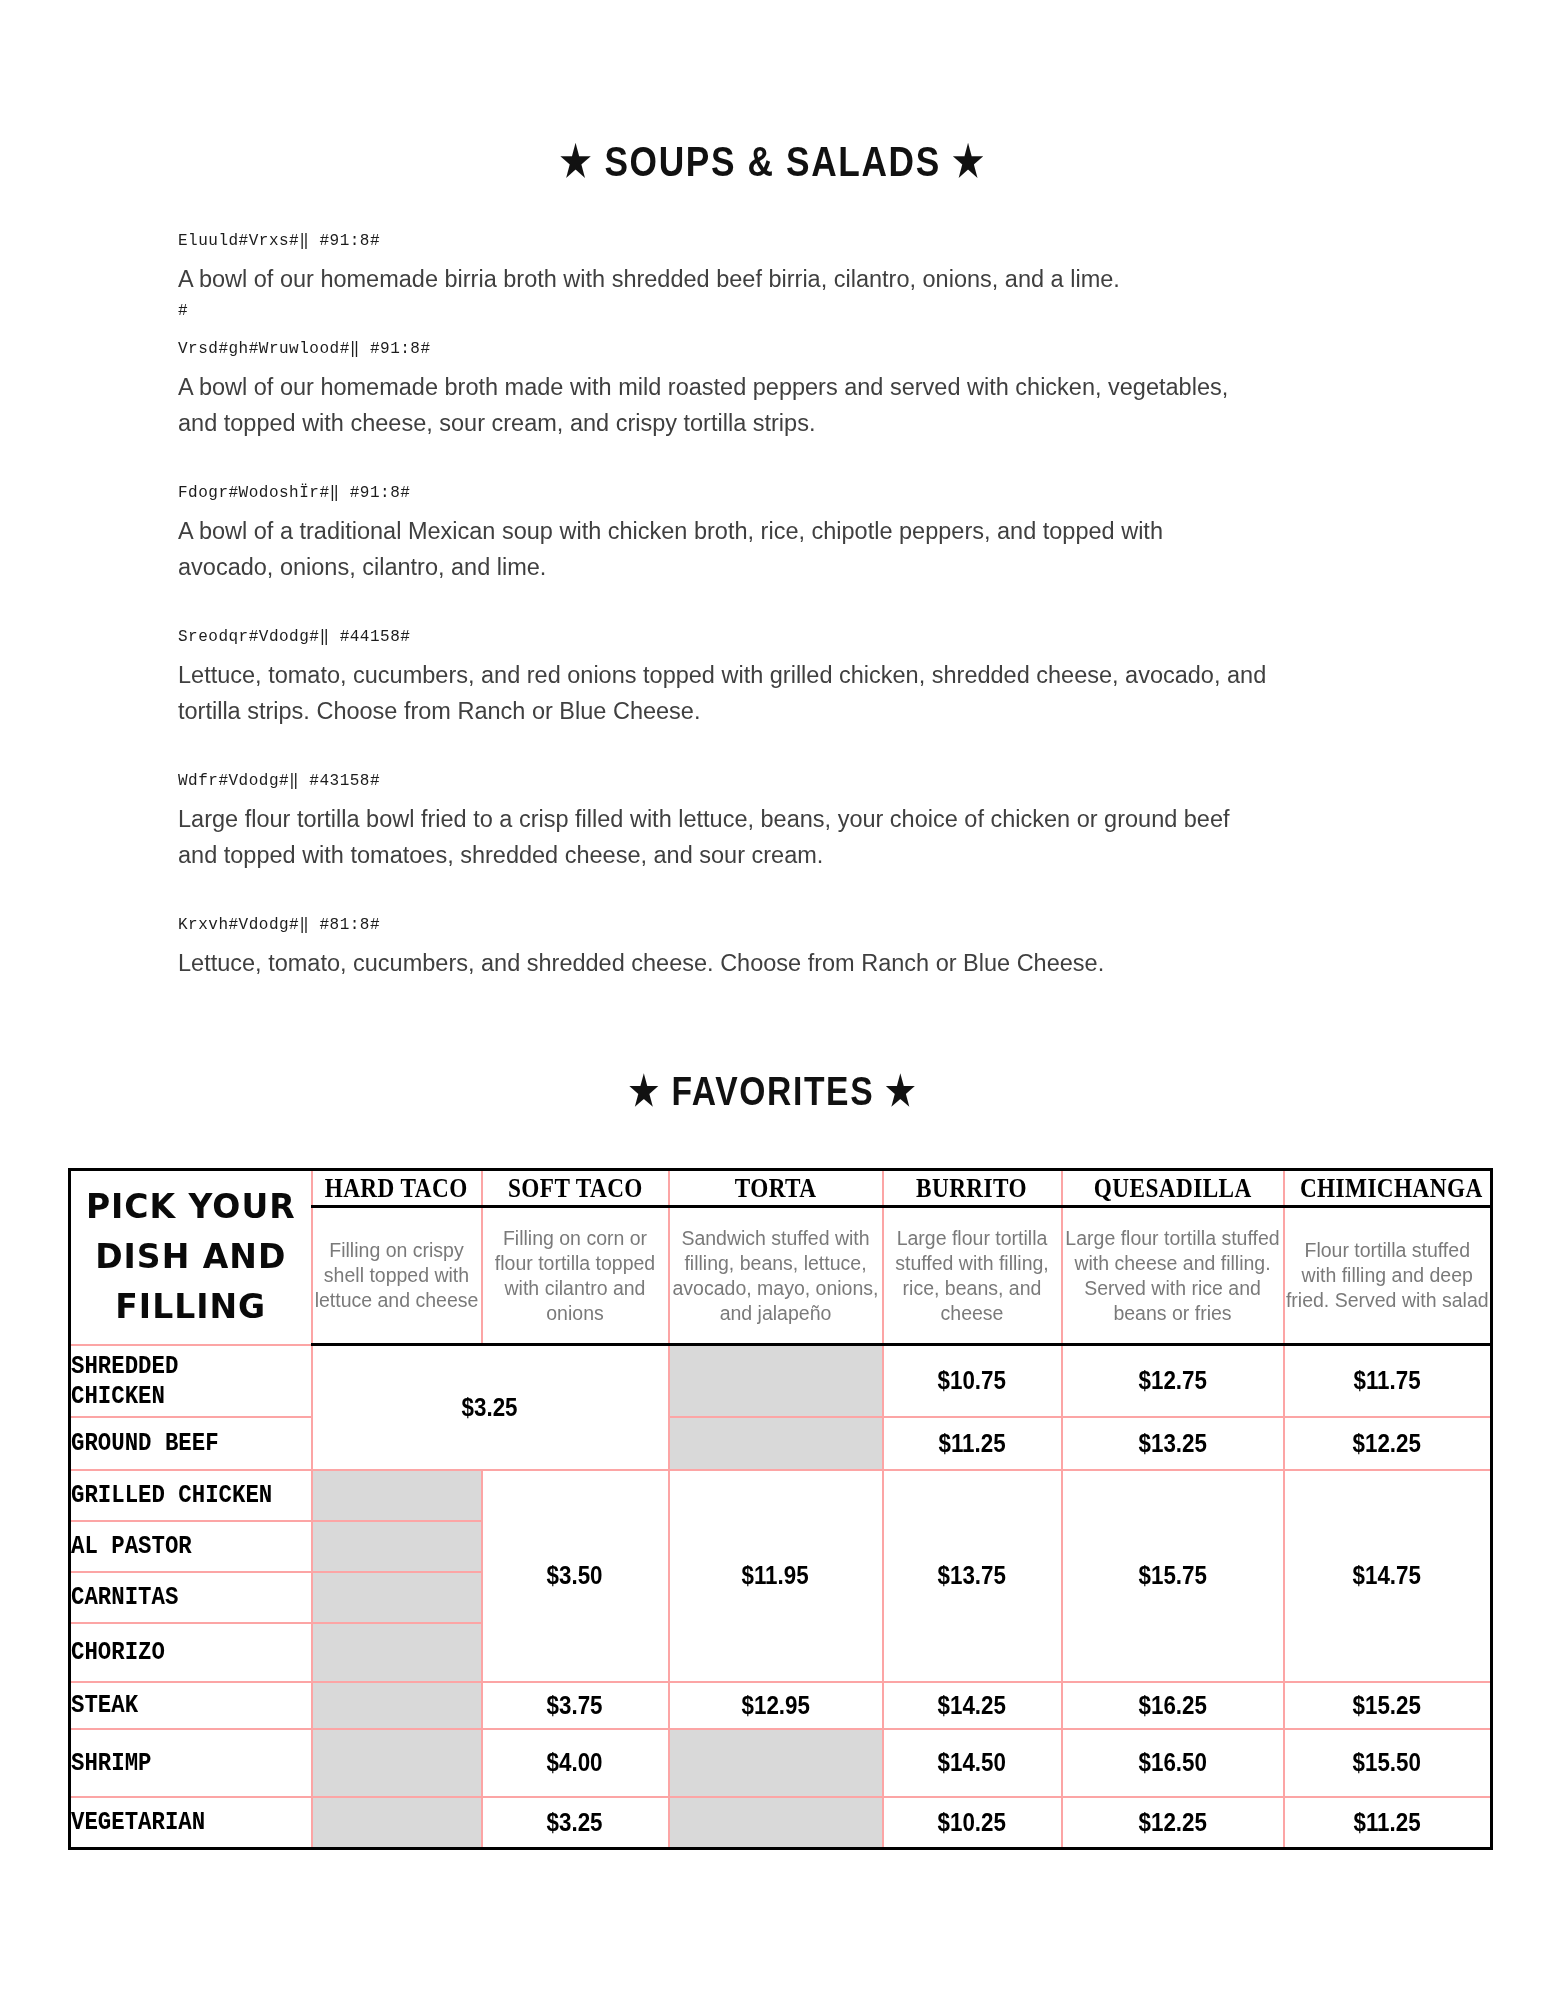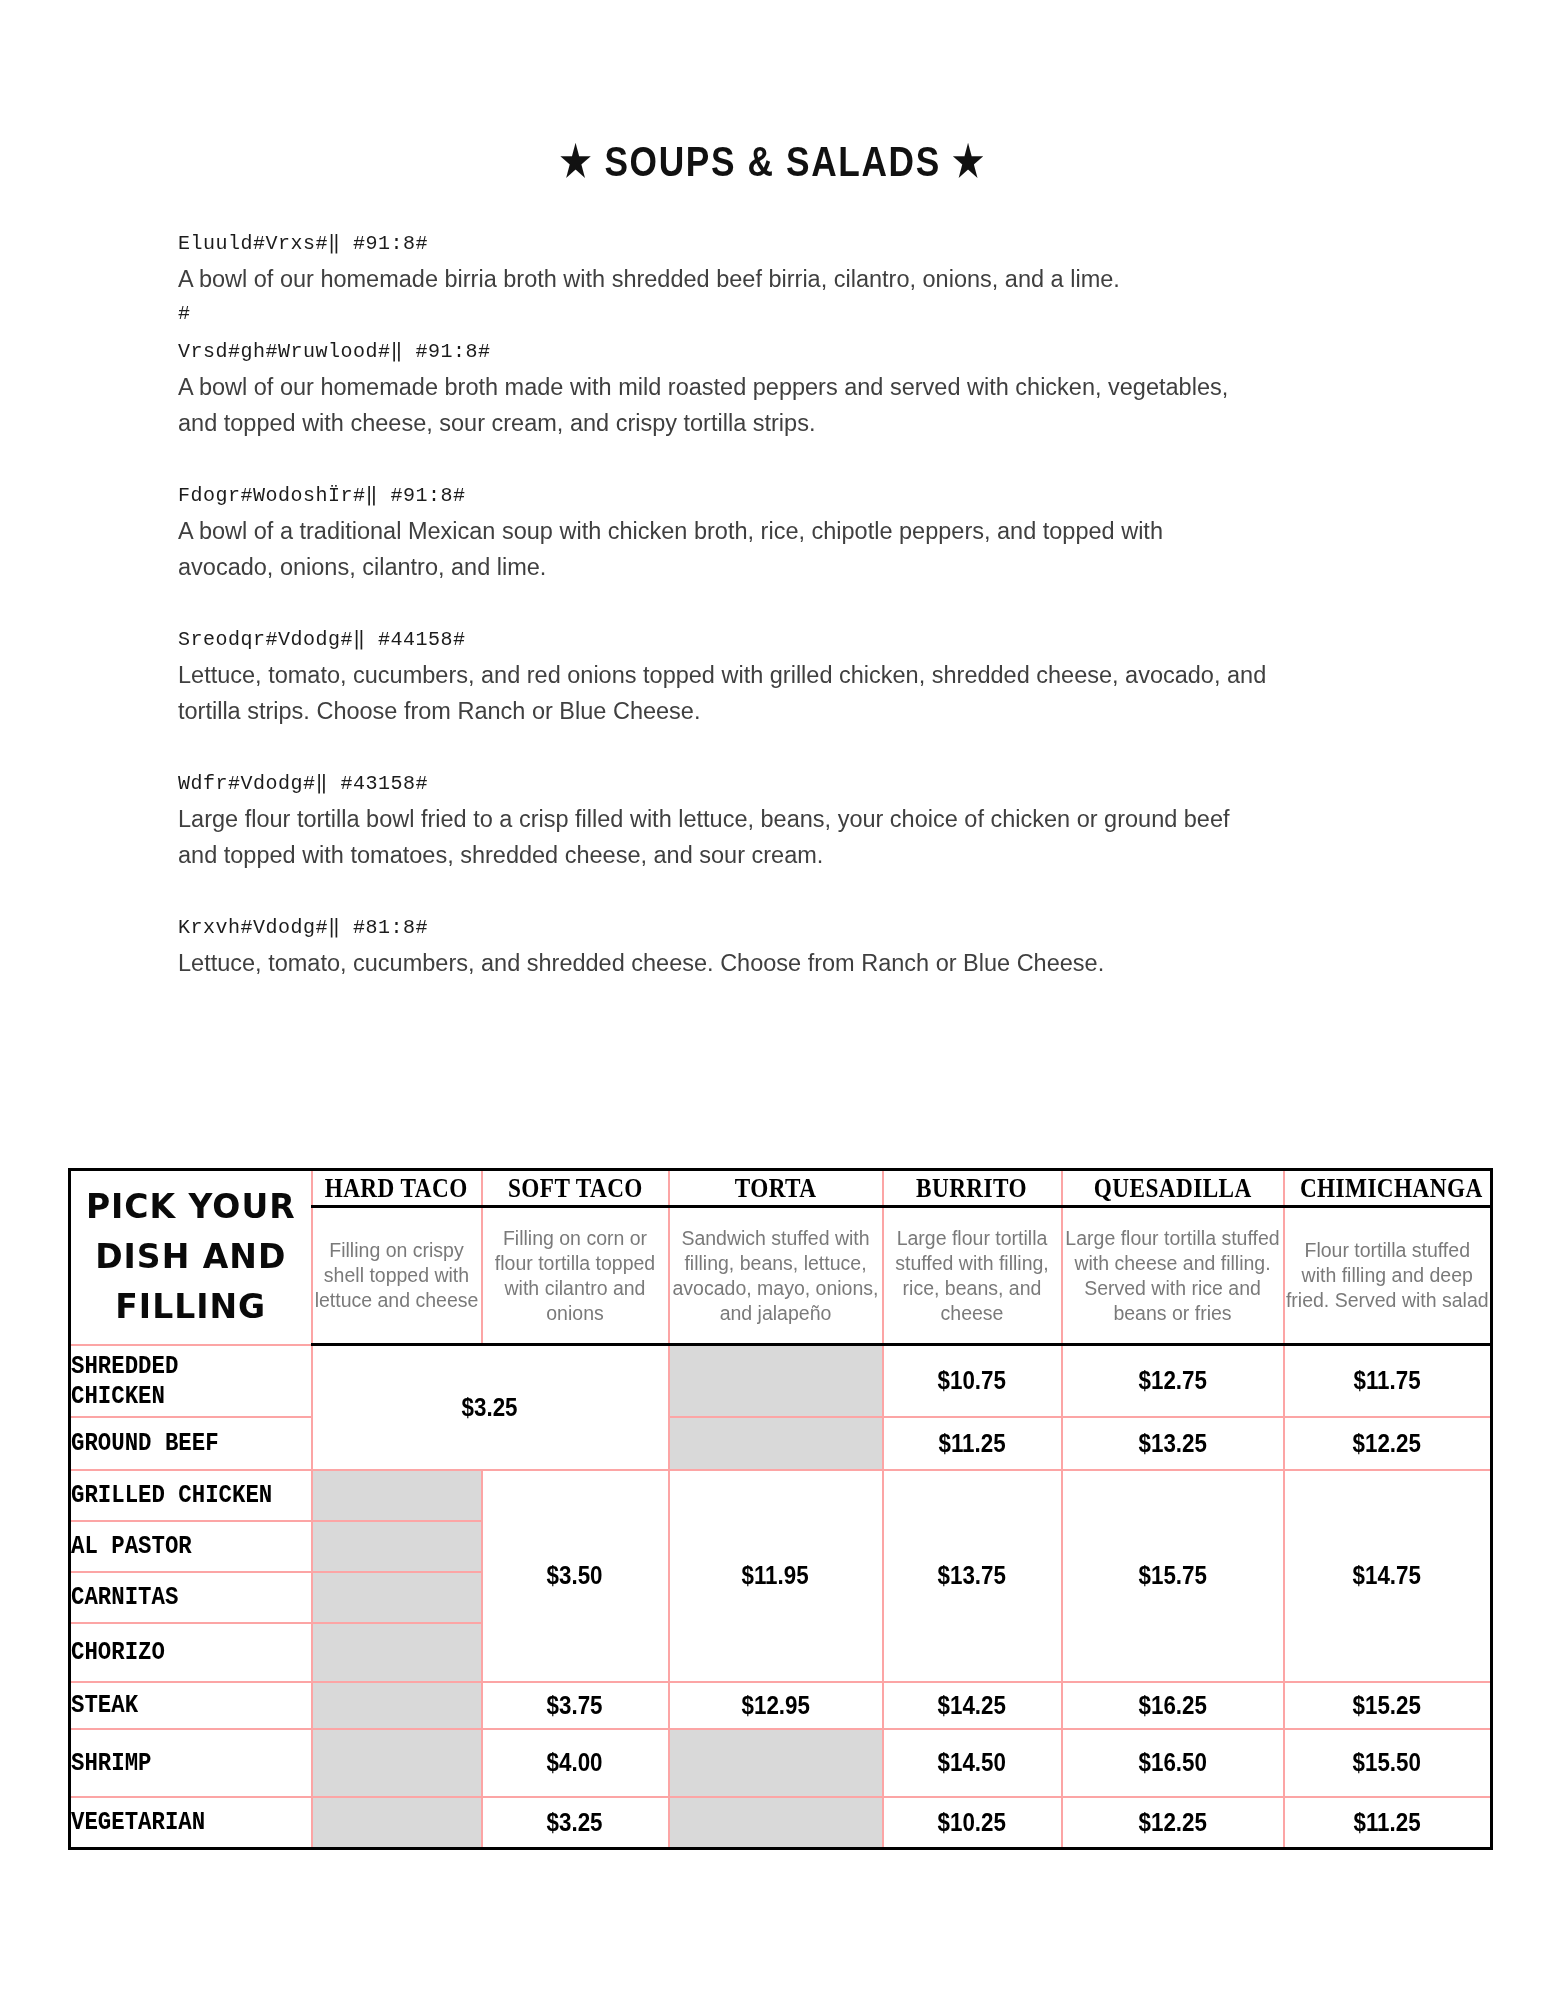--- a/index.html
+++ b/index.html
@@ -16,21 +16,21 @@
   }
   .sec-title .sq { display:inline-block; transform:scaleX(0.82); transform-origin:center; letter-spacing:2px; }
   #soups-title { top:100px; font-size:43px; }
   #fav-title   { top:1031px; font-size:41px; }
 
   
   .menu { position:absolute; left:178px; top:194px; width:1280px; }
   .menu .line { height:36px; white-space:nowrap; }
   .menu .t {
     font-family:"Liberation Mono", monospace;
-    font-size:20px; color:#1c1c1c; letter-spacing:0.5px;
+    font-size:16px; color:#1c1c1c; letter-spacing:0.5px;
   }
   .menu .d {
     font-family:"Liberation Sans", sans-serif;
     font-size:23.5px; color:#3f3f3f;
   }
   .menu .blank { height:36px; }
 
   
   table.fav {
     position:absolute; left:68px; top:1132px;
@@ -87,20 +87,23 @@
     <div class="line d">tortilla strips. Choose from Ranch or Blue Cheese.</div>
     <div class="line blank"></div>
     <div class="line t">Wdfr#Vdodg#‖ #43158#</div>
     <div class="line d">Large flour tortilla bowl fried to a crisp filled with lettuce, beans, your choice of chicken or ground beef</div>
     <div class="line d">and topped with tomatoes, shredded cheese, and sour cream.</div>
     <div class="line blank"></div>
     <div class="line t">Krxvh#Vdodg#‖ #81:8#</div>
     <div class="line d">Lettuce, tomato, cucumbers, and shredded cheese. Choose from Ranch or Blue Cheese.</div>
   </div>
 
+  <div class="sec-title" id="fav-title">
+    <span class="sq">★ FAVORITES ★</span>
+  </div>
 
   <table class="fav">
     <colgroup>
       <col style="width:242px">
         <col style="width:170px">
         <col style="width:187px">
       <col style="width:214px">
         <col style="width:179px">
         <col style="width:222px">
         <col style="width:208px">

